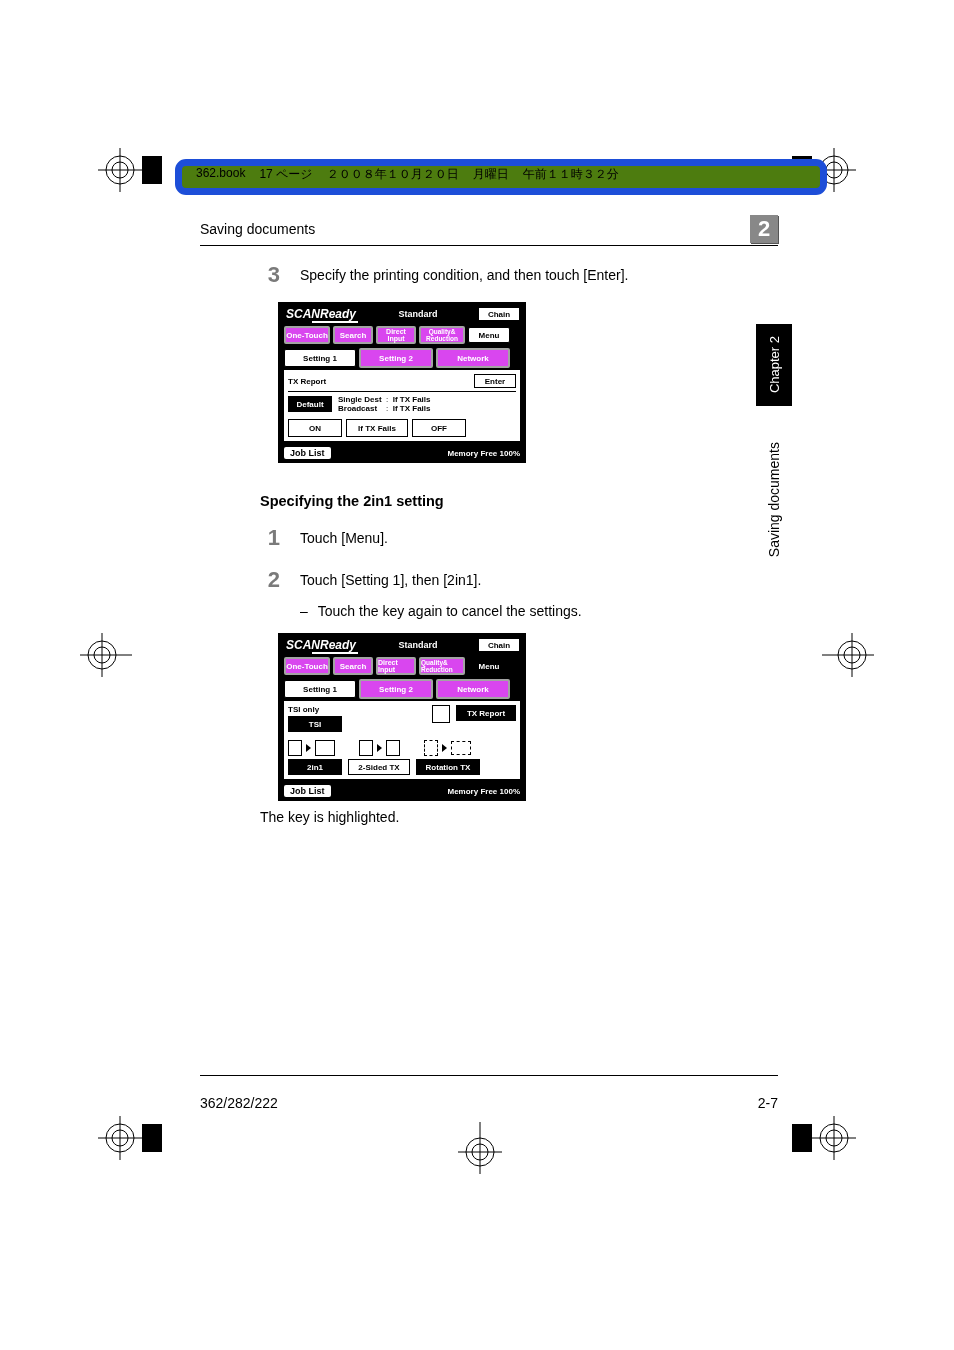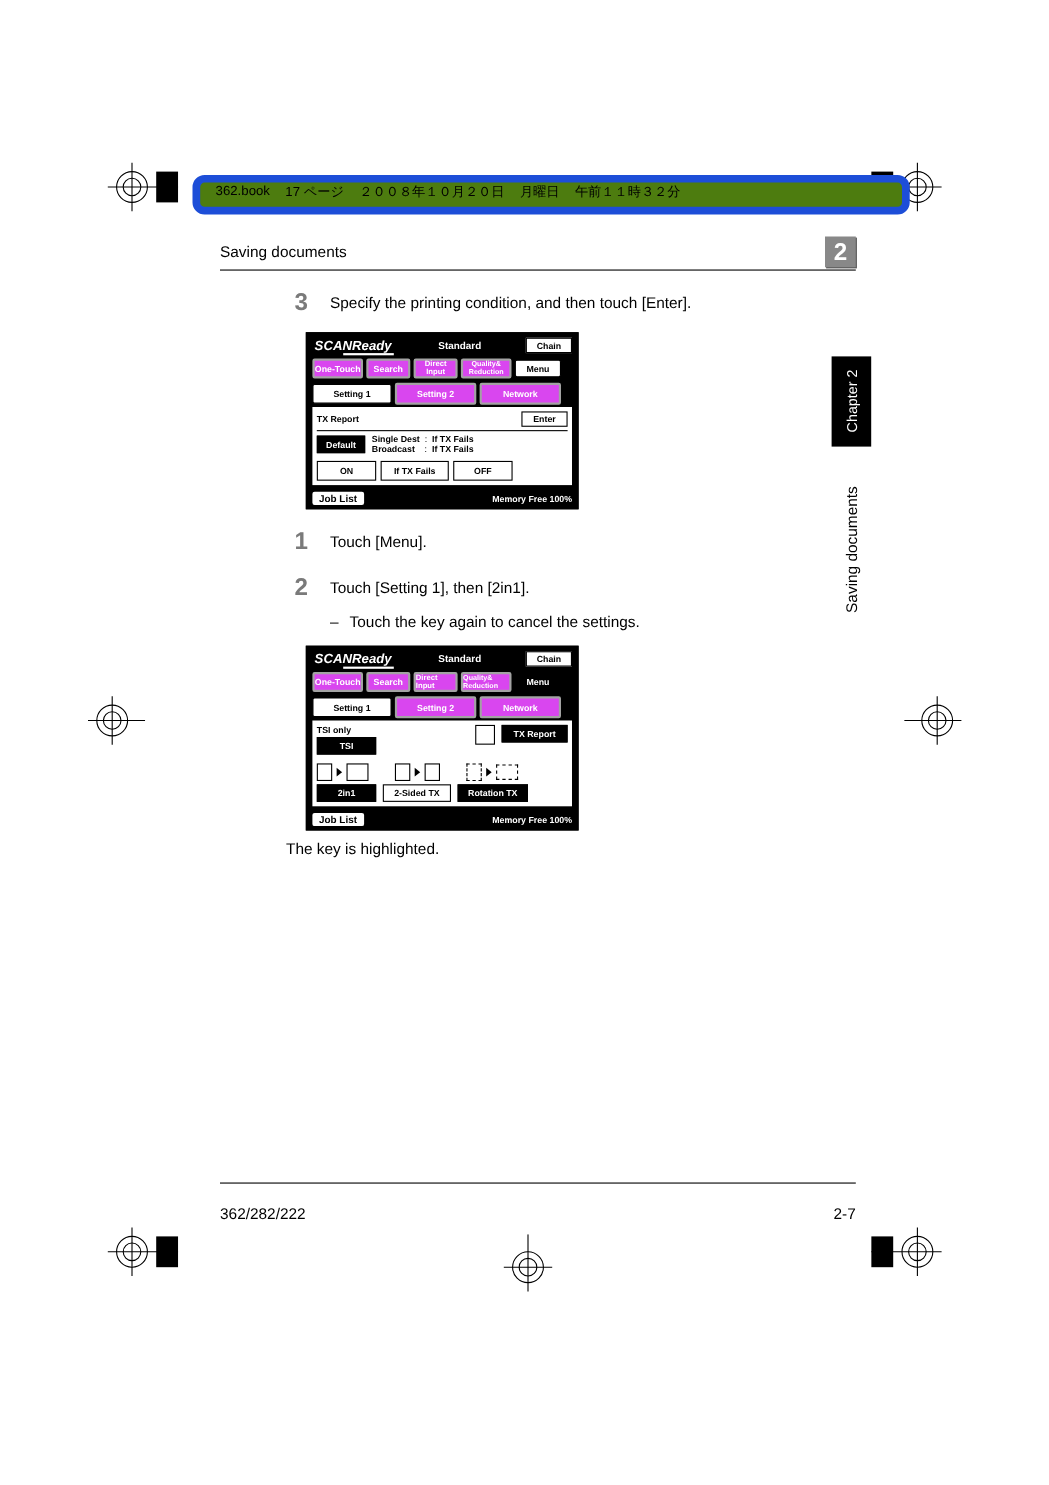--- a/index.html
+++ b/index.html
@@ -225,20 +225,21 @@
         <span class="btn" style="width:60px;height:16px">If TX Fails</span>
         <span class="btn" style="width:52px;height:16px">OFF</span>
       </div>
     </div>
     <div class="joblist-row">
       <span class="jl">Job List</span>
       <span class="mem"><span>Memory Free</span> <span>100%</span></span>
     </div>
   </div>
 
+  <div class="section-title">Specifying the 2in1 setting</div>
 
   <div class="step-row" style="margin-left:50px;">
     <div class="step-num">1</div>
     <div class="step-body">Touch [Menu].</div>
   </div>
 
   <div class="step-row" style="margin-left:50px;">
     <div class="step-num">2</div>
     <div class="step-body">Touch [Setting 1], then [2in1].</div>
   </div>

